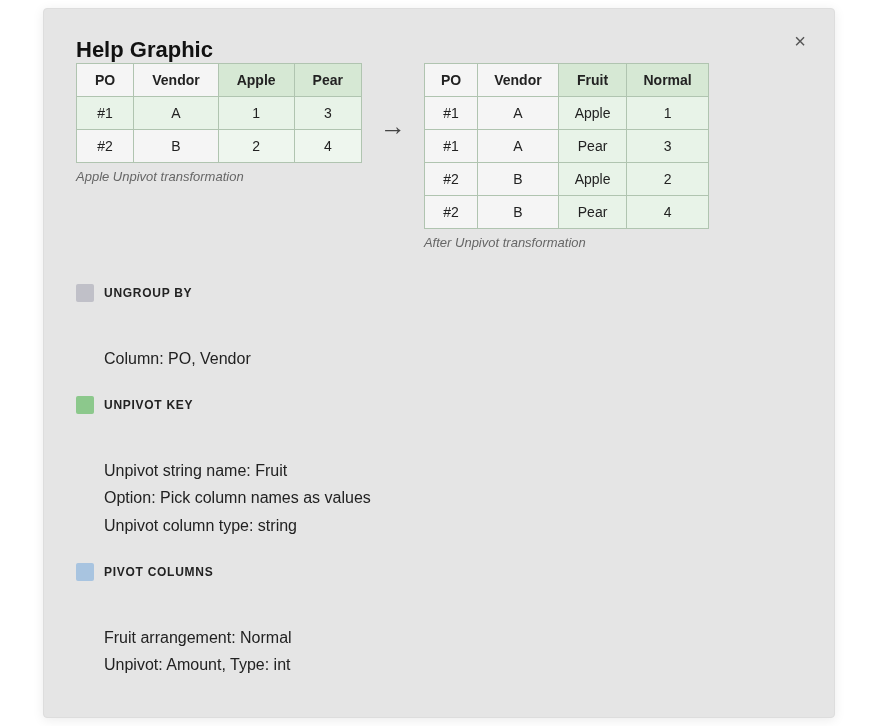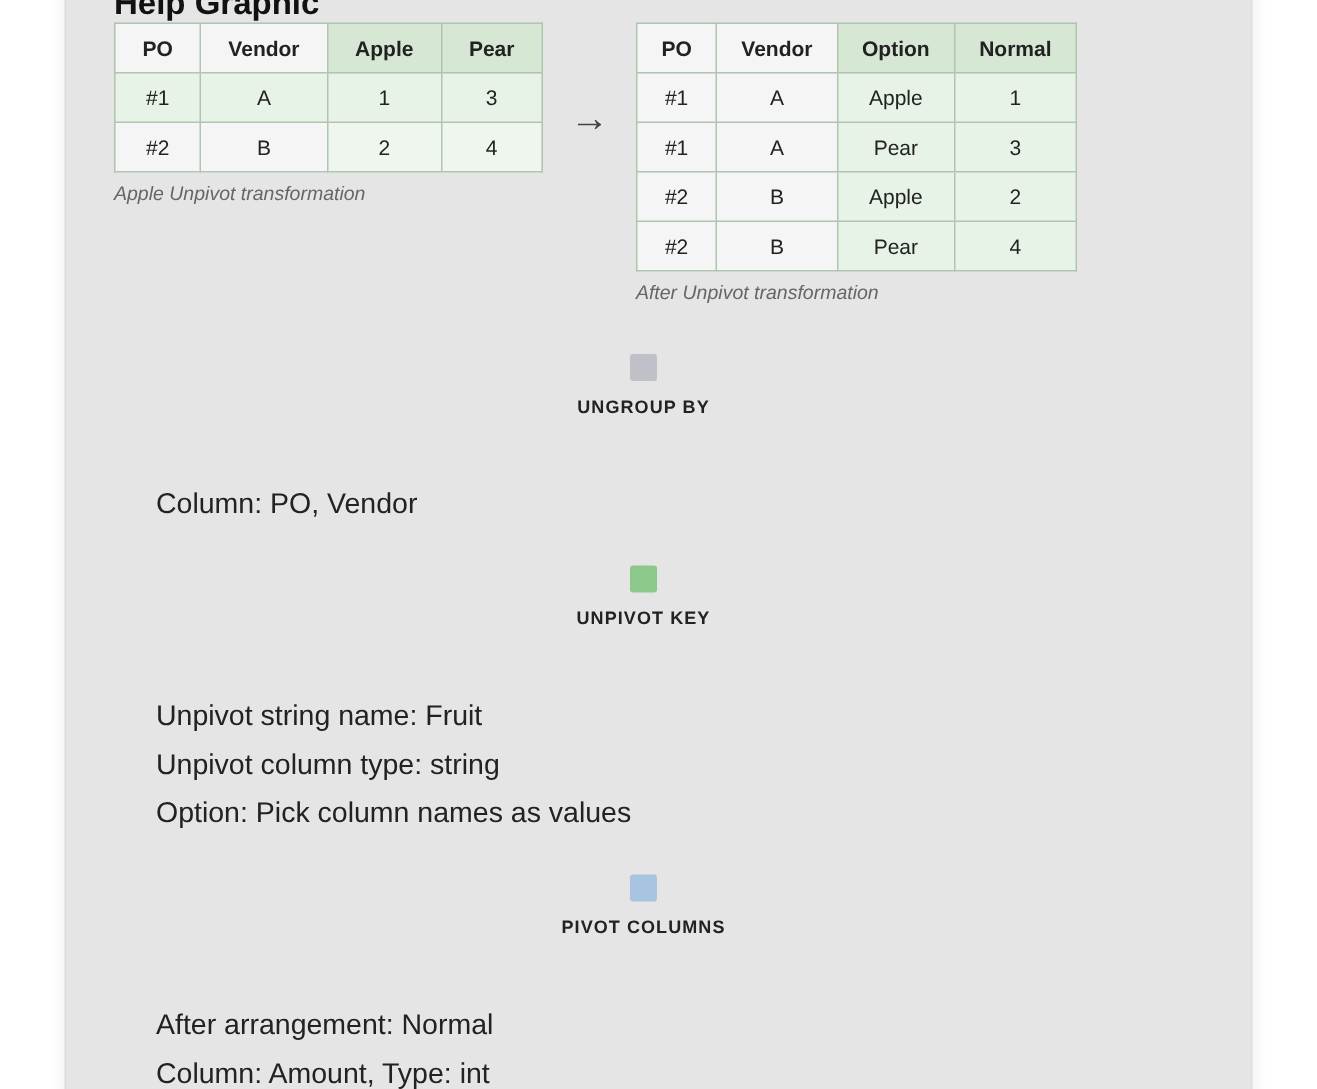--- a/index.html
+++ b/index.html
@@ -126,38 +126,37 @@
 
     
     .section {
       margin-top: 24px;
     }
     .section-header {
       display: flex;
       align-items: center;
       gap: 10px;
       margin-bottom: 5px;
-      flex-direction: column;
     }
     .section-box {
       width: 18px;
       height: 18px;
       border-radius: 2px;
       flex-shrink: 0;
     }
     .section-label {
       font-size: 12px;
       font-weight: 700;
       letter-spacing: 0.06em;
       color: #222;
       text-transform: uppercase;
     }
     .section-body {
       padding-left: 28px;
-      font-size: 19px;
+      font-size: 16px;
       color: #222;
       line-height: 1.7;
       margin-top: 43px;
     }
     .tables-row {
       display: flex;
       flex-direction: row;
       align-items: flex-start;
       margin-bottom: 0;
     }
@@ -205,21 +204,21 @@
         <div class="arrow-area">
           <span class="arrow">→</span>
         </div>
 
         <div class="table-wrapper">
           <table class="after-table">
             <thead>
               <tr>
                 <th class="plain">PO</th>
                 <th class="plain">Vendor</th>
-                <th class="fruit-col">Option</th>
+                <th class="fruit-col">Fruit</th>
                 <th class="amount-col">Normal</th>
               </tr>
             </thead>
             <tbody>
               <tr>
                 <td class="plain">#1</td>
                 <td class="plain">A</td>
                 <td class="fruit-col">Apple</td>
                 <td class="amount-col">1</td>
               </tr>
@@ -257,30 +256,30 @@
         </div>
       </div>
 
       <div class="section">
         <div class="section-header">
           <div class="section-box" style="background:#8cc88c;"></div>
           <span class="section-label">UNPIVOT KEY</span>
         </div>
         <div class="section-body">
           <div>Unpivot string name: Fruit</div>
+          <div>Option: Pick column names as values</div>
           <div>Unpivot column type: string</div>
-          <div>Option: Pick column names as values</div>
         </div>
       </div>
 
       <div class="section">
         <div class="section-header">
           <div class="section-box" style="background:#a8c4e0;"></div>
           <span class="section-label">PIVOT COLUMNS</span>
         </div>
         <div class="section-body">
-          <div>After arrangement: Normal</div>
-          <div>Column: Amount, Type: int</div>
+          <div>Fruit arrangement: Normal</div>
+          <div>Unpivot: Amount, Type: int</div>
         </div>
       </div>
     </div>
   </div>
 </div>
 
 </body></html>

